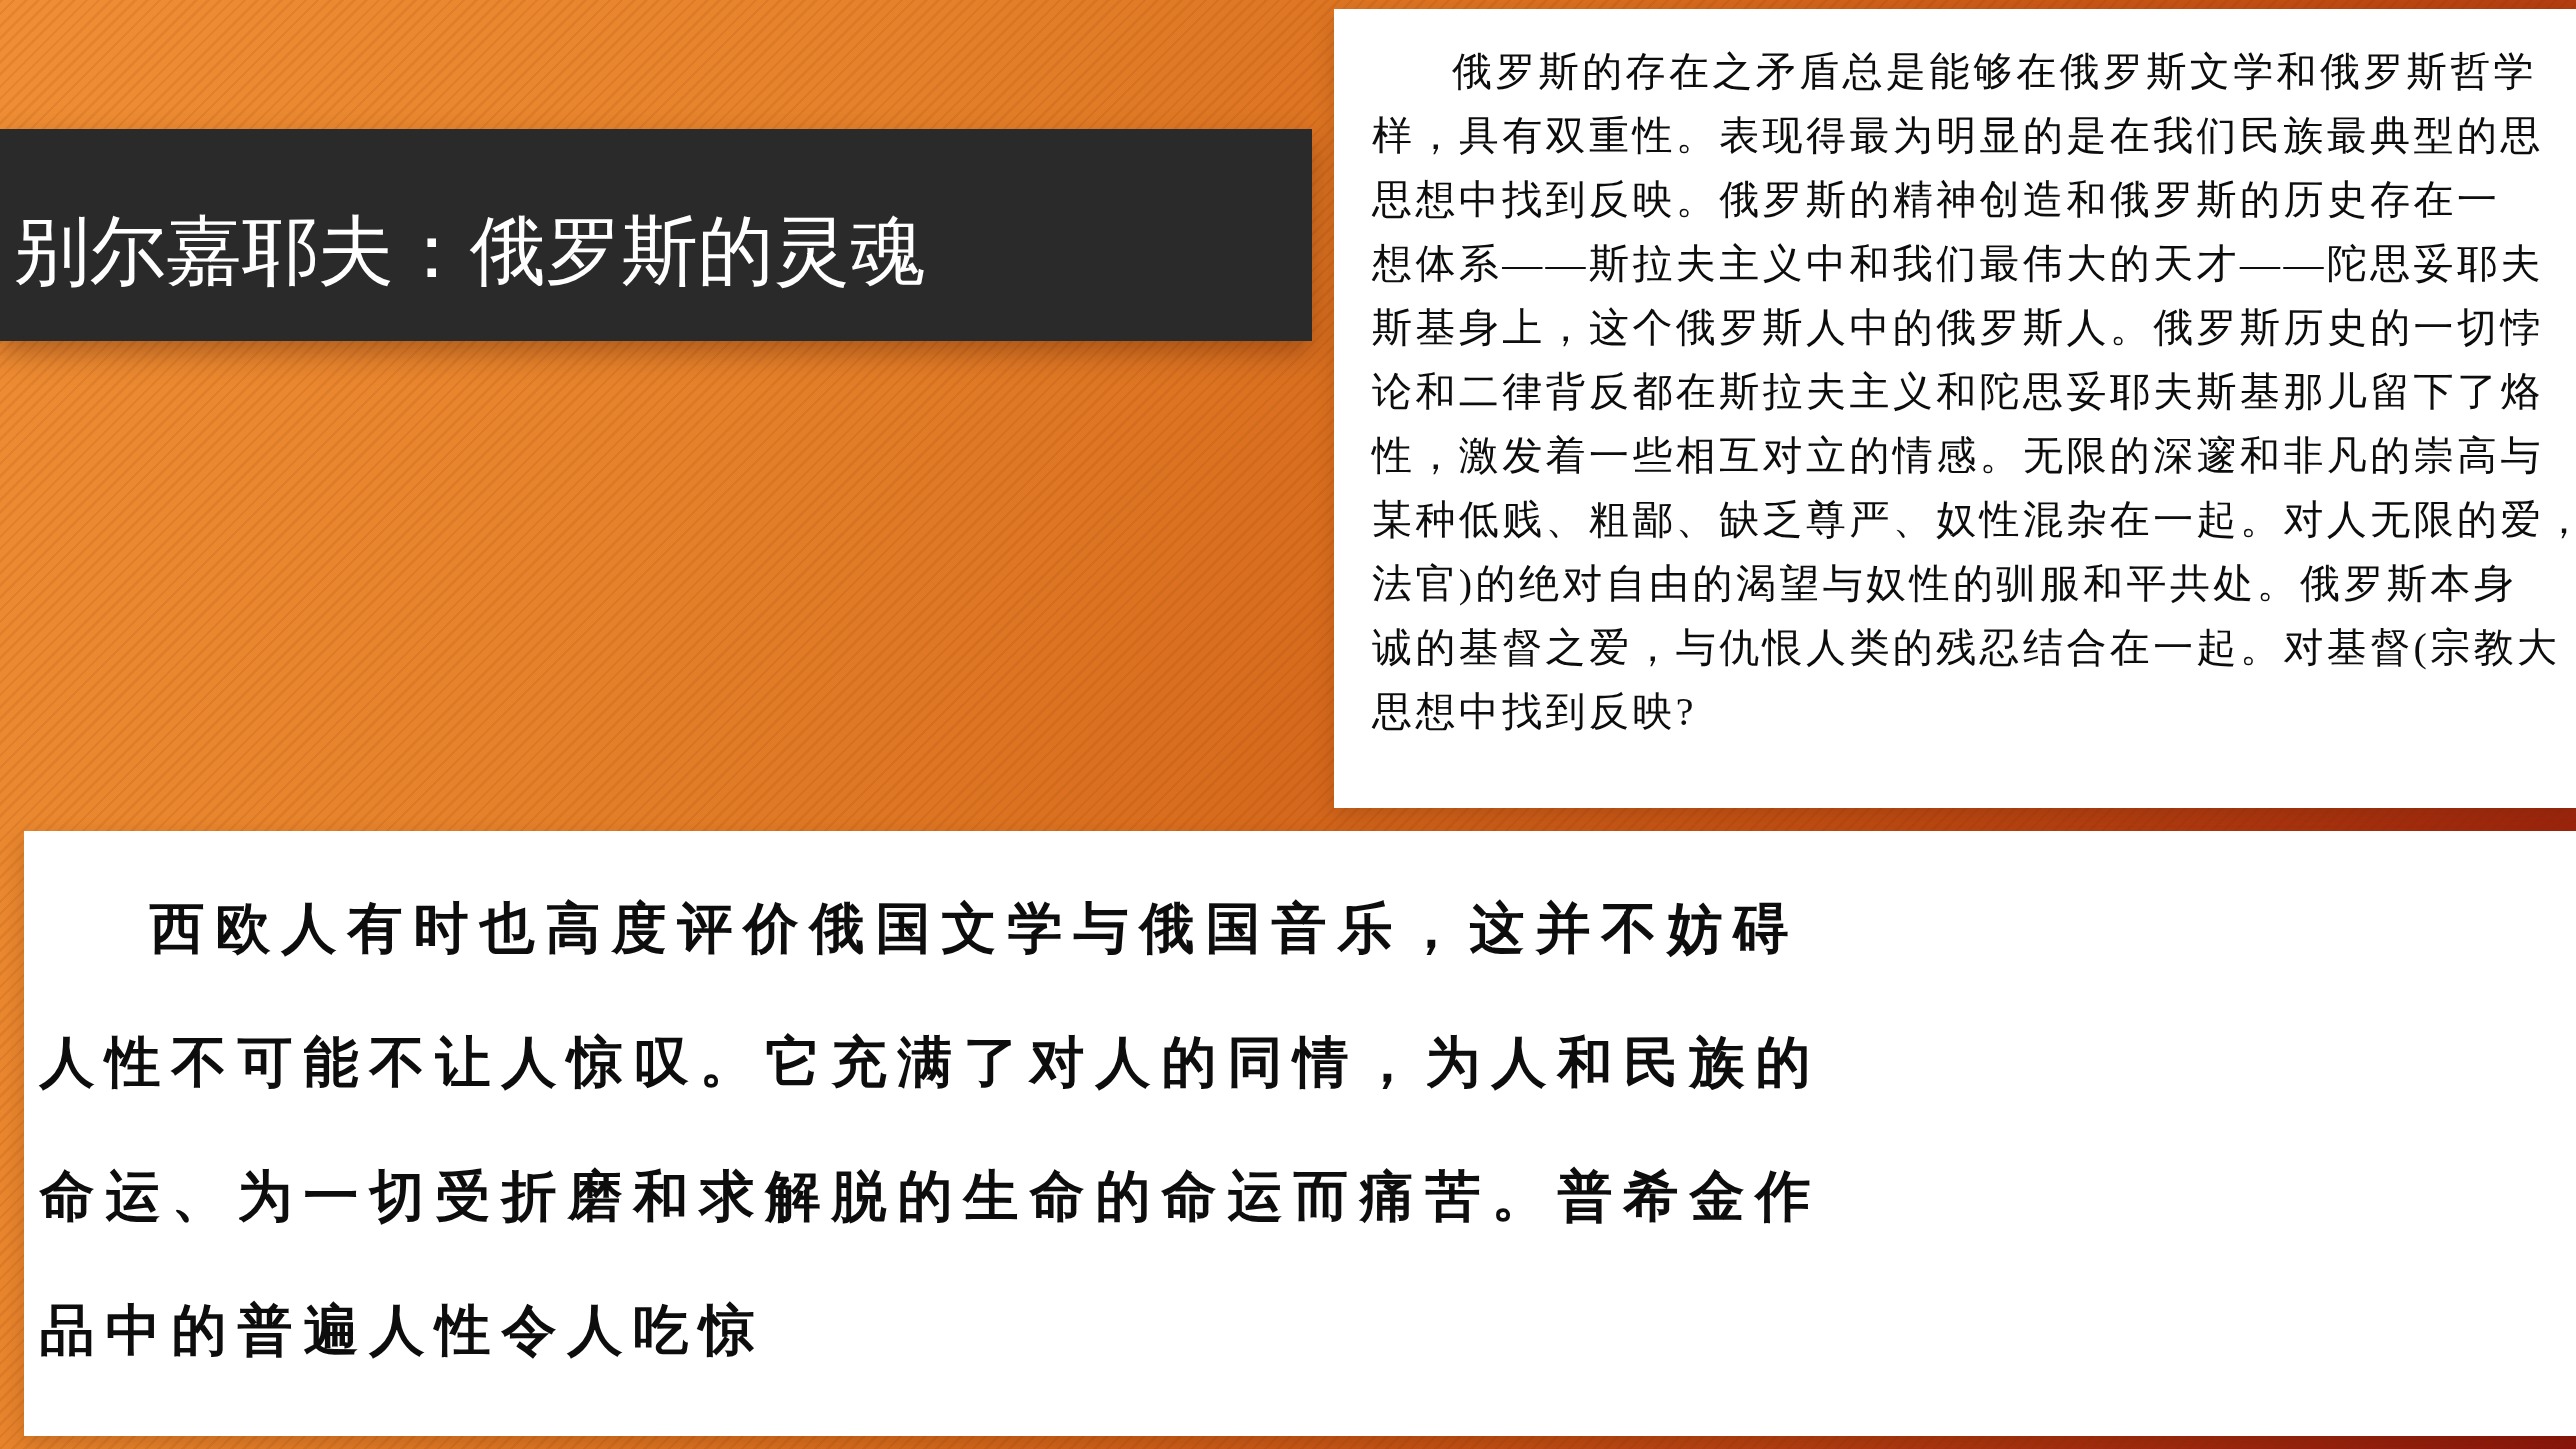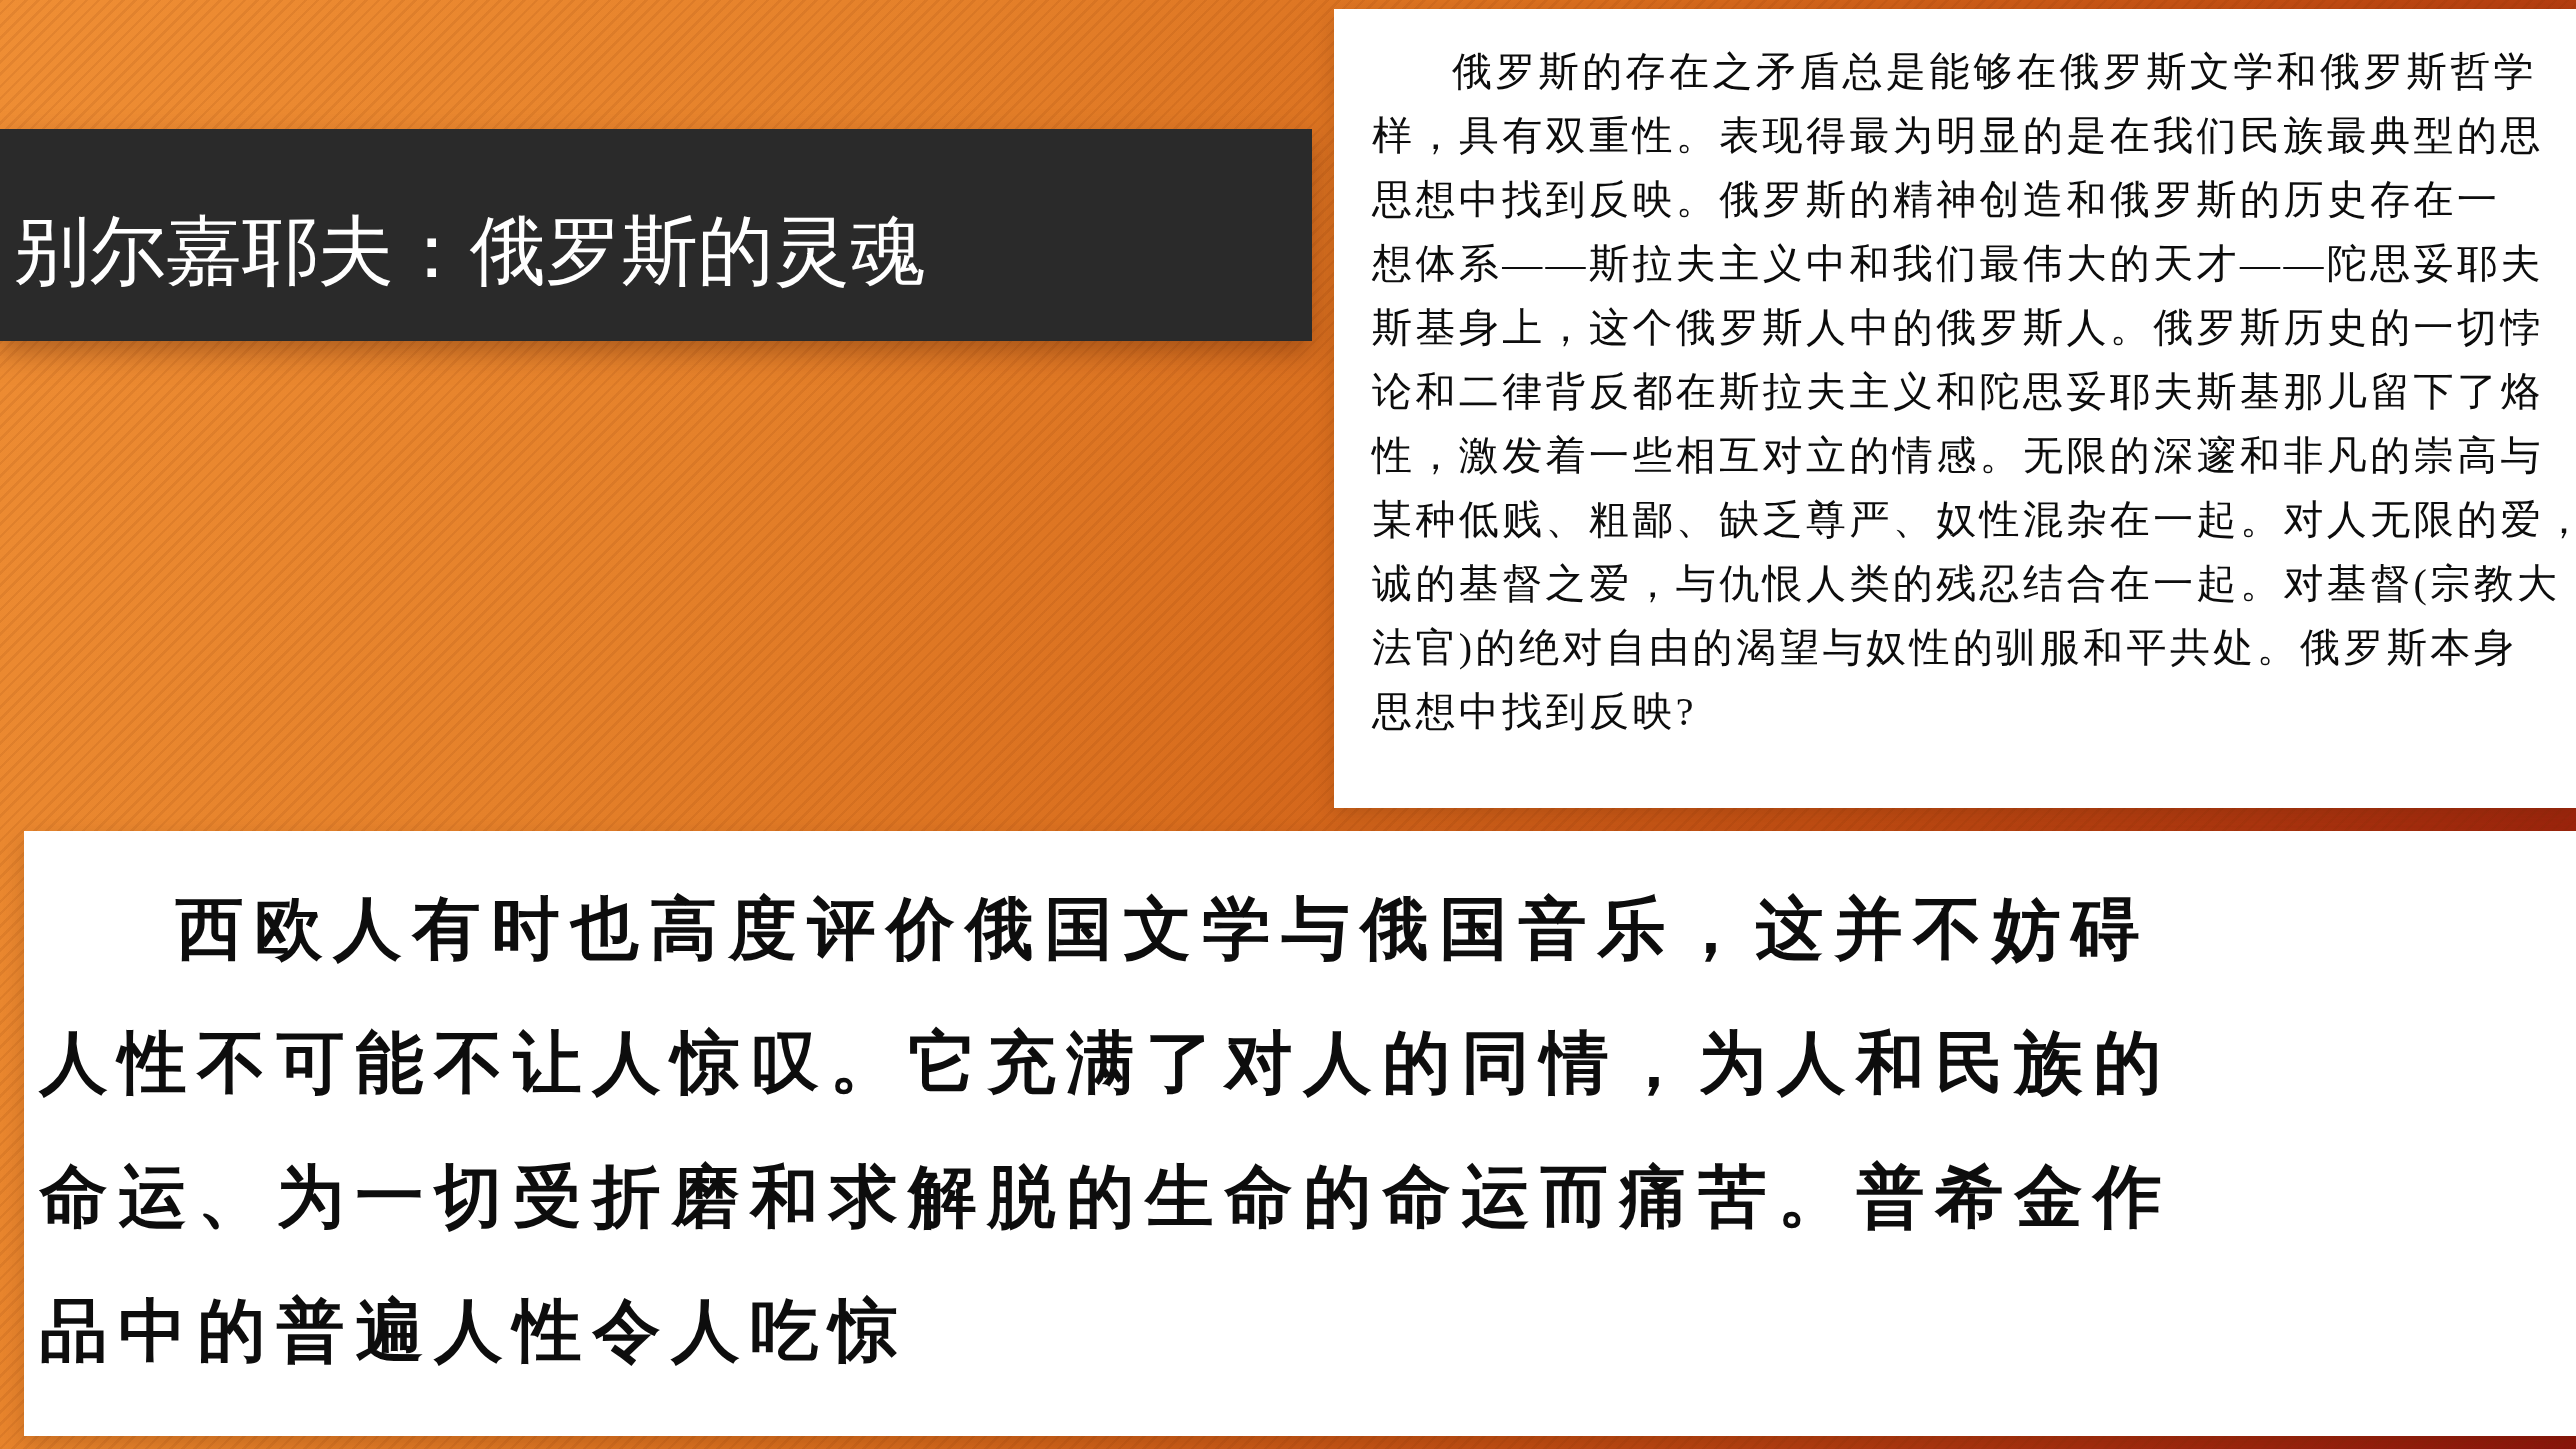--- a/index.html
+++ b/index.html
@@ -28,21 +28,21 @@
     box-shadow:0 6.9px 19px rgba(80,30,0,0.22);
   }
   .scan-top {
     left:1334px; top:8.6px; width:1242px; height:799px;
     font-size:40px; line-height:64px; letter-spacing:3.4px;
     padding:31px 29px 0 38px;
   }
   .scan-top > div:first-child { text-indent:2em; }
   .scan-bottom {
     left:24px; top:831px; width:2552px; height:605px;
-    font-size:68px; font-weight:600; line-height:134px; letter-spacing:11px;
+    font-size:55px; font-weight:600; line-height:134px; letter-spacing:11px;
     padding:31px 15.5px 0 15.5px;
     font-family:Liberation Serif, serif;
   }
   .scan-bottom > div:first-child { text-indent:2em; }
   .scan > div { white-space:nowrap; }
 </style>
 </head>
 <body>
 
 <div class="slide">
@@ -53,22 +53,22 @@
 
   <div class="scan scan-top">
       <div>俄罗斯的存在之矛盾总是能够在俄罗斯文学和俄罗斯哲学</div>
       <div>样，具有双重性。表现得最为明显的是在我们民族最典型的思</div>
       <div>思想中找到反映。俄罗斯的精神创造和俄罗斯的历史存在一</div>
       <div>想体系——斯拉夫主义中和我们最伟大的天才——陀思妥耶夫</div>
       <div>斯基身上，这个俄罗斯人中的俄罗斯人。俄罗斯历史的一切悖</div>
       <div>论和二律背反都在斯拉夫主义和陀思妥耶夫斯基那儿留下了烙</div>
       <div>性，激发着一些相互对立的情感。无限的深邃和非凡的崇高与</div>
       <div>某种低贱、粗鄙、缺乏尊严、奴性混杂在一起。对人无限的爱，真</div>
+      <div>法官)的绝对自由的渴望与奴性的驯服和平共处。俄罗斯本身</div>
       <div>诚的基督之爱，与仇恨人类的残忍结合在一起。对基督(宗教大</div>
-      <div>法官)的绝对自由的渴望与奴性的驯服和平共处。俄罗斯本身</div>
       <div>思想中找到反映?</div>
     </div>
 
   <div class="scan scan-bottom">
       <div>西欧人有时也高度评价俄国文学与俄国音乐，这并不妨碍</div>
       <div>人性不可能不让人惊叹。它充满了对人的同情，为人和民族的</div>
       <div>命运、为一切受折磨和求解脱的生命的命运而痛苦。普希金作</div>
       <div>品中的普遍人性令人吃惊</div>
     </div>
 

